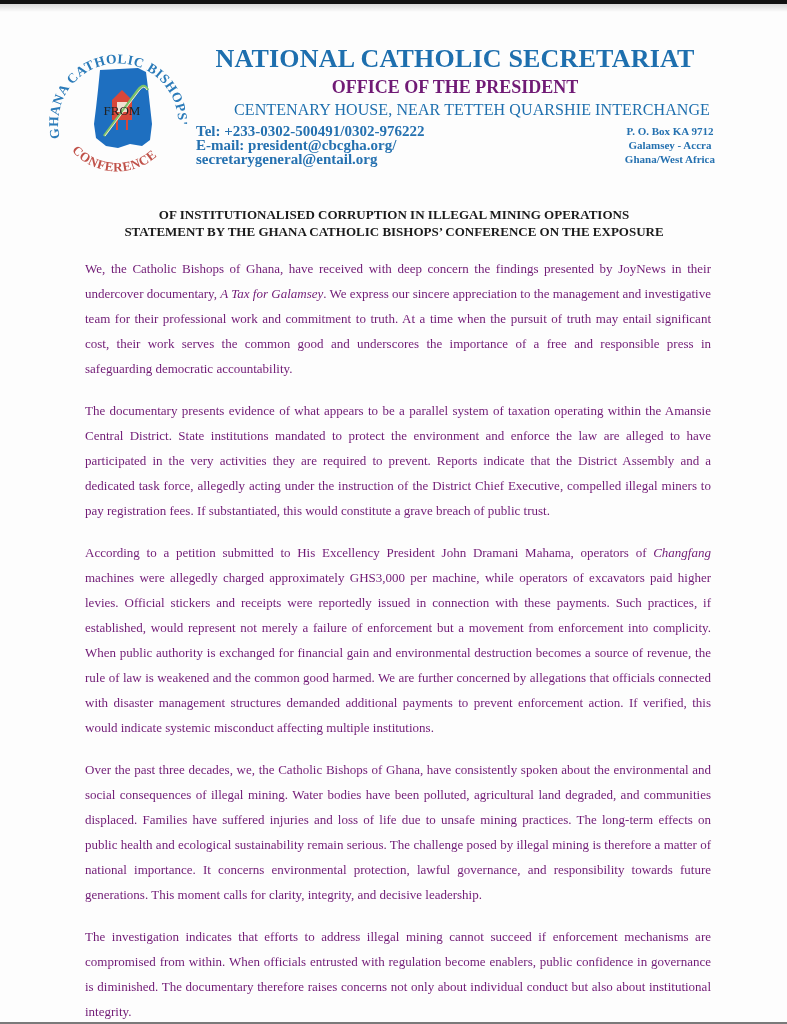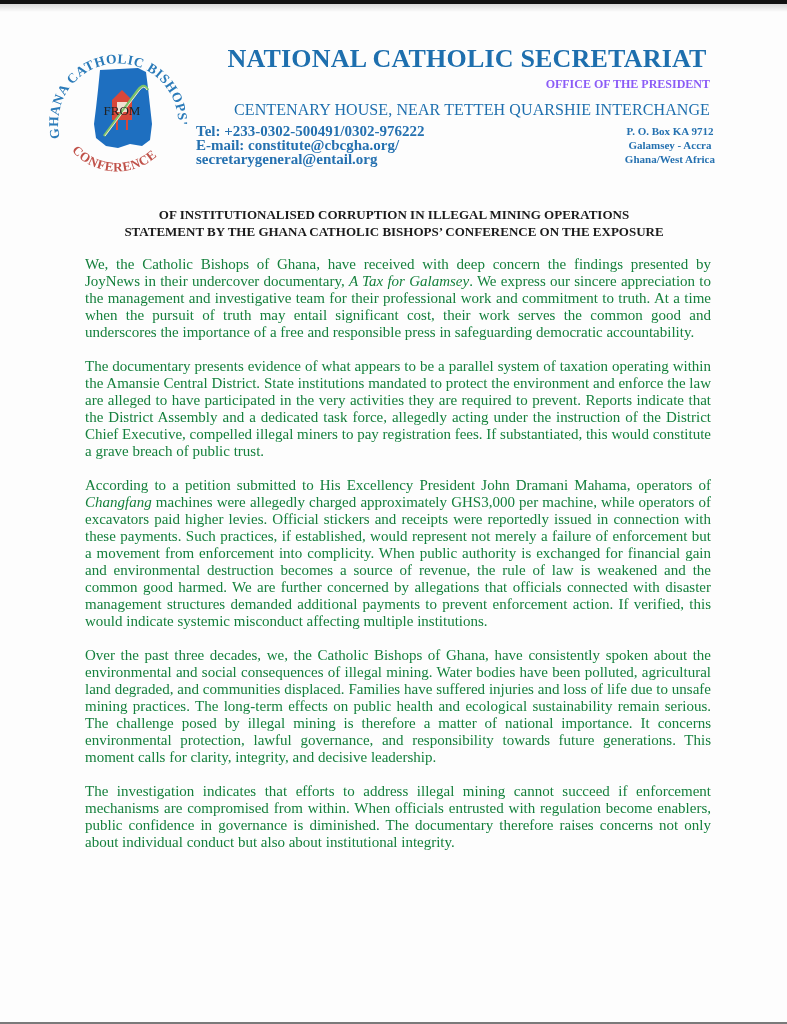--- a/index.html
+++ b/index.html
@@ -20,28 +20,28 @@
   }
   .bottombar {
     position: absolute; left: 0; bottom: 0; width: 787px; height: 2px;
     background: #7a7a7a;
   }
   
   .logo {
     position: absolute; left: 38px; top: 28px; width: 160px; height: 160px;
   }
   .org-title {
-    position: absolute; left: 212px; top: 44px; width: 510px;
+    position: absolute; left: 200px; top: 44px; width: 510px;
     text-align: center; font-weight: bold; color: #1e6fae;
     font-size: 26px; letter-spacing: 0.2px; white-space: nowrap;
   }
   .office-title {
     position: absolute; left: 200px; top: 77px; width: 510px;
-    text-align: right; font-weight: bold; color: #8b5cf6;
-    font-size: 12px; white-space: nowrap;
+    text-align: center; font-weight: bold; color: #701a75;
+    font-size: 18px; white-space: nowrap;
   }
   .address-line {
     position: absolute; left: 200px; top: 101px; width: 510px;
     text-align: right; color: #1e6fae;
     font-size: 16px; white-space: nowrap; letter-spacing: 0.1px;
   }
   .contact-left {
     position: absolute; left: 196px; top: 124px;
     font-size: 15px; font-weight: bold; color: #2571b0; line-height: 14px;
   }
@@ -53,22 +53,22 @@
   .statement-title {
     position: absolute; left: 70px; top: 206px; width: 648px;
     text-align: center; font-weight: bold; font-size: 13px;
     line-height: 17px; color: #1a1a1a;
   }
   .body {
     position: absolute; left: 85px; top: 256px; width: 626px;
   }
   .para {
     margin: 0 0 17px 0;
-    font-size: 15px; line-height: 17px; text-align: justify;
-    color: #15803d;
+    font-size: 13px; line-height: 25px; text-align: justify;
+    color: #701a75;
   }
   .para em { font-style: italic; }
 </style>
 </head>
 <body>
 
 <div class="topbar"></div>
 <div class="topshade"></div>
 
 <div class="logo">
@@ -96,21 +96,21 @@
     <text x="84" y="87" text-anchor="middle" font-family="Liberation Serif, serif" font-size="13" fill="#222">FROM</text>
   </svg>
 </div>
 
 <div class="org-title">NATIONAL CATHOLIC SECRETARIAT</div>
 <div class="office-title">OFFICE OF THE PRESIDENT</div>
 <div class="address-line">CENTENARY HOUSE, NEAR TETTEH QUARSHIE INTERCHANGE</div>
 
 <div class="contact-left">
   <div>Tel: +233-0302-500491/0302-976222</div>
-  <div>E-mail: constitute@cbcgha.org/</div>
+  <div>E-mail: president@cbcgha.org/</div>
   <div>secretarygeneral@entail.org</div>
 </div>
 
 <div class="contact-right">
   <div>P. O. Box KA 9712</div>
   <div>Galamsey - Accra</div>
   <div>Ghana/West Africa</div>
 </div>
 
 <div class="statement-title">

